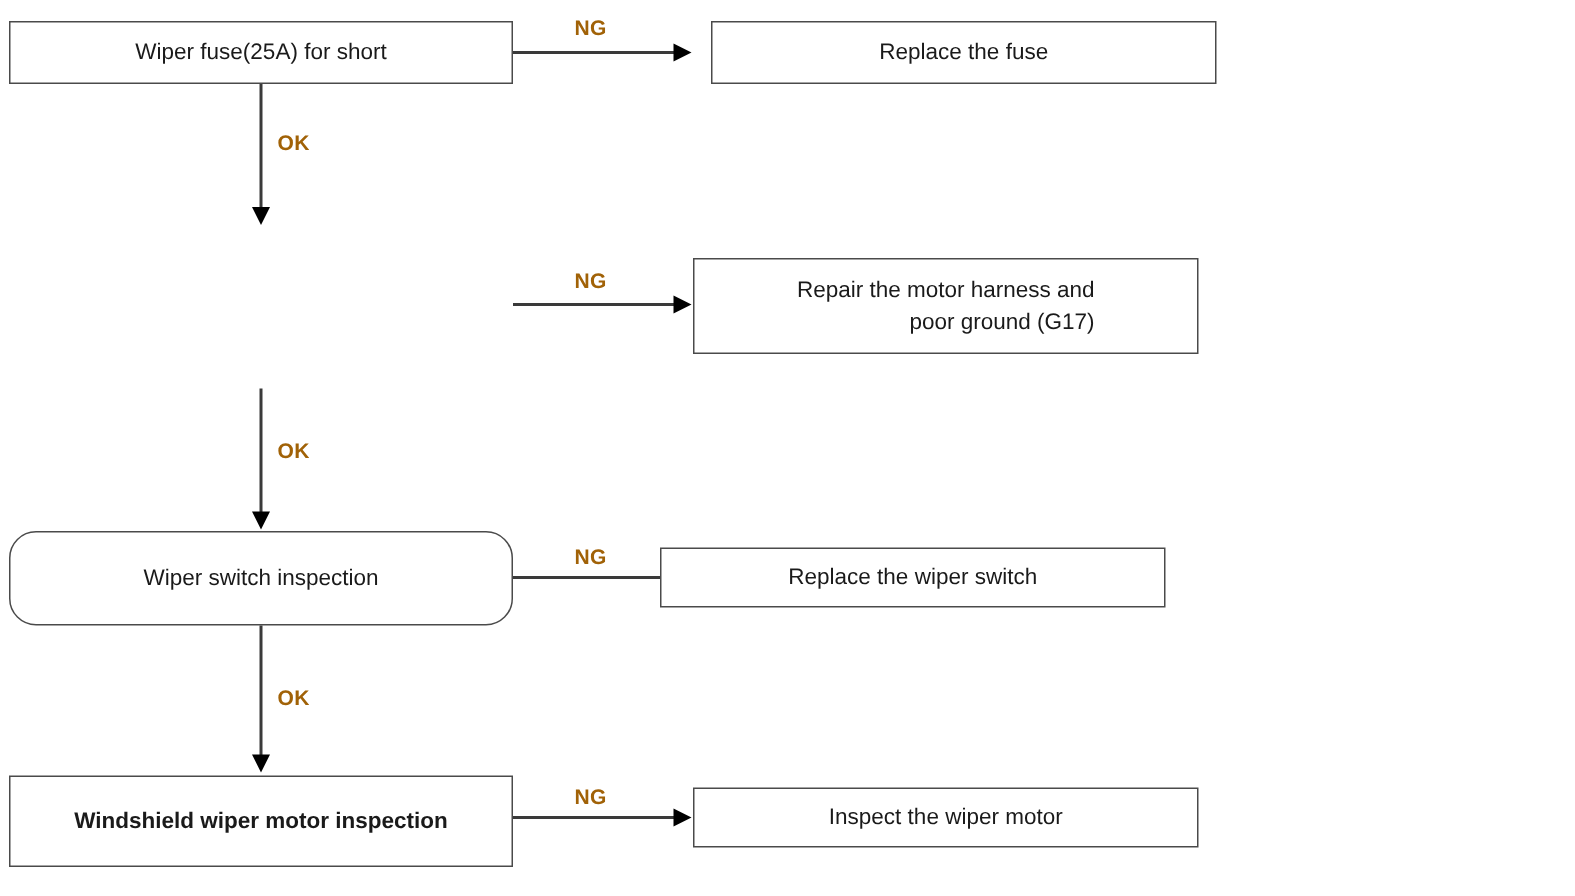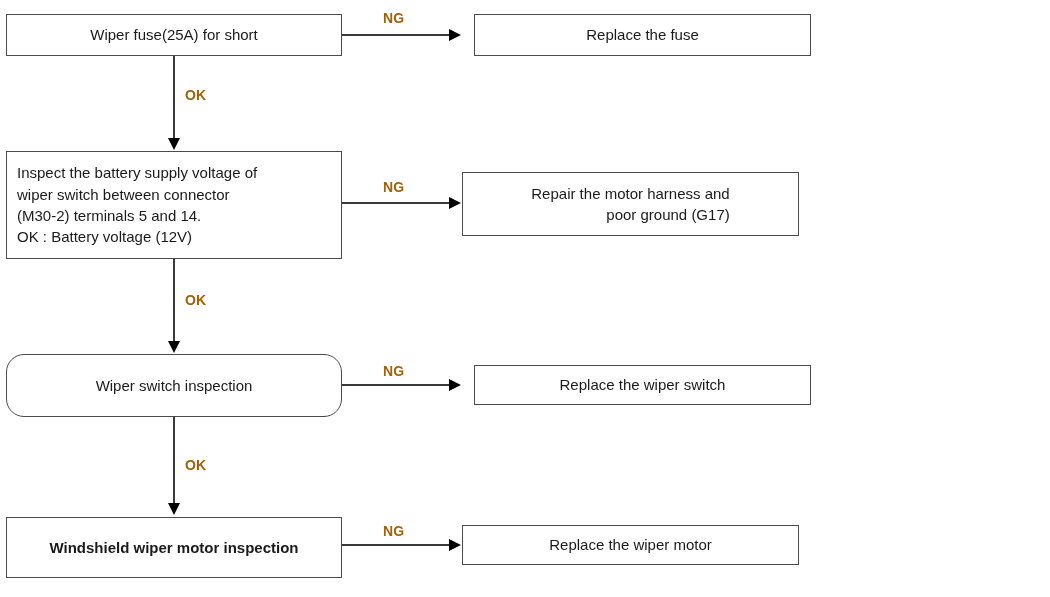--- a/index.html
+++ b/index.html
@@ -87,26 +87,20 @@
   <div class="edge-label" style="left:383px; top:10px;">NG</div>
 
   <div class="node center" style="left:462px; top:14px; width:337px; height:42px;margin-left:12px;">
     <span>Replace the fuse</span>
   </div>
 
   <div class="vline" style="left:173px; top:56px; height:84px;"></div>
   <div class="arrow-down" style="left:168px; top:138px;"></div>
   <div class="edge-label" style="left:185px; top:87px;">OK</div>
 
-  <div class="node left" style="left:6px; top:151px; width:336px; height:108px;">
-    <span>Inspect the battery supply voltage of
-wiper switch between connector
-(M30-2) terminals 5 and 14.
-OK : Battery voltage (12V)</span>
-  </div>
 
   <div class="hline" style="left:342px; top:202px; width:110px;"></div>
   <div class="arrow-right" style="left:449px; top:197px;"></div>
   <div class="edge-label" style="left:383px; top:179px;">NG</div>
 
   <div class="node center" style="left:462px; top:172px; width:337px; height:64px;">
     <span>Repair the motor harness and
 poor ground (G17)</span>
   </div>
 
@@ -115,33 +109,33 @@
   <div class="edge-label" style="left:185px; top:292px;">OK</div>
 
   <div class="node center" style="left:6px; top:354px; width:336px; height:63px;border-radius:18px;">
     <span>Wiper switch inspection</span>
   </div>
 
   <div class="hline" style="left:342px; top:384px; width:110px;"></div>
   <div class="arrow-right" style="left:449px; top:379px;"></div>
   <div class="edge-label" style="left:383px; top:363px;">NG</div>
 
-  <div class="node center" style="left:474px; top:365px; width:337px; height:40px;">
+  <div class="node center" style="left:440px; top:365px; width:337px; height:40px;">
     <span>Replace the wiper switch</span>
   </div>
 
   <div class="vline" style="left:173px; top:417px; height:88px;"></div>
   <div class="arrow-down" style="left:168px; top:503px;"></div>
   <div class="edge-label" style="left:185px; top:457px;">OK</div>
 
   <div class="node center" style="left:6px; top:517px; width:336px; height:61px;font-weight:bold;">
     <span>Windshield wiper motor inspection</span>
   </div>
 
   <div class="hline" style="left:342px; top:544px; width:110px;"></div>
   <div class="arrow-right" style="left:449px; top:539px;"></div>
   <div class="edge-label" style="left:383px; top:523px;">NG</div>
 
   <div class="node center" style="left:462px; top:525px; width:337px; height:40px;">
-    <span>Replace the wiper motor</span>
+    <span>Inspect the wiper motor</span>
   </div>
 
 </div>
 
 </body></html>

